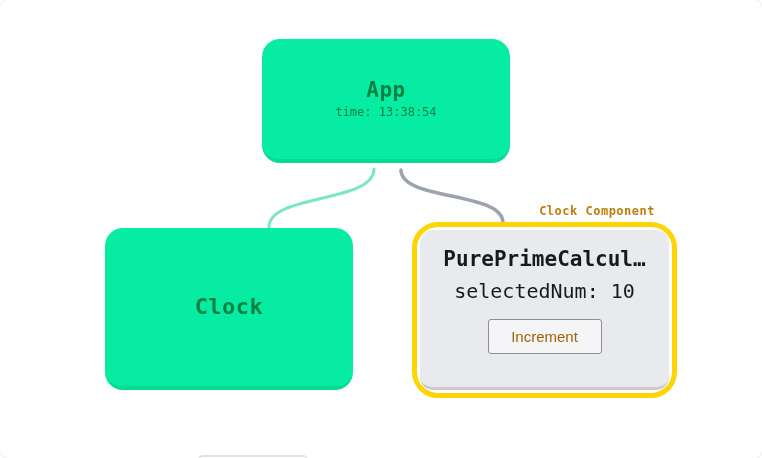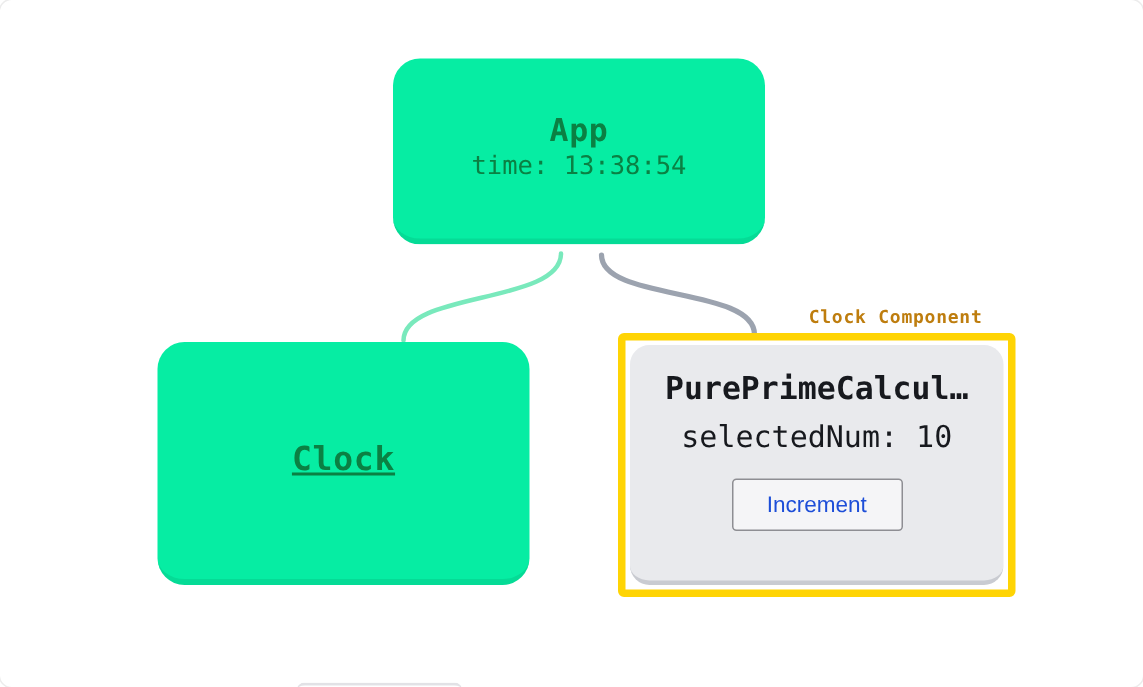--- a/index.html
+++ b/index.html
@@ -31,34 +31,34 @@
   .node.green{box-shadow:none;border-bottom:4px solid #05DB96;}
   .node-title{
     font-weight:bold;
     color:#0B8043;
     font-size:21px;
     line-height:1.25;
     letter-spacing:0.5px;
   }
   .node-sub{
     color:#0B8043;
-    font-size:17px;
+    font-size:12px;
     line-height:1.4;
   }
   #app-node{left:262px;top:39px;width:248px;height:124px;}
   #clock-node{left:105px;top:228px;width:248px;height:162px;}
-  #clock-node .node-title{font-size:22px;text-decoration:underline;}
+  #clock-node .node-title{font-size:22px;}
 
   
   #pure-node{
     position:absolute;left:412px;top:222px;width:265px;height:176px;
     box-sizing:border-box;
     background:#ffffff;
     border:5px solid #FFD404;
-    border-radius:4px;
+    border-radius:26px;
     padding:3px;
   }
   .pure-inner{
     width:100%;height:100%;
     box-sizing:border-box;
     background:#E9EAED;
     border-radius:13px;
     border-bottom:3px solid #C9CBD1;
     display:flex;flex-direction:column;
     align-items:center;
@@ -77,21 +77,21 @@
     margin-top:7px;
   }
   .pure-btn{
     margin-top:16px;
     width:114px;height:35px;
     background:#F5F5F7;
     border:1px solid #8E8E93;
     border-radius:3px;
     font-family:"Liberation Sans", sans-serif;
     font-size:15px;
-    color:#1d4ed8;
+    color:#a16207;
     cursor:pointer;
   }
   .pure-badge{
     position:absolute;
     top:204px;
     right:107px;
     font-size:12px;
     font-weight:bold;
     color:#BE7D0E;
     letter-spacing:0.5px;

